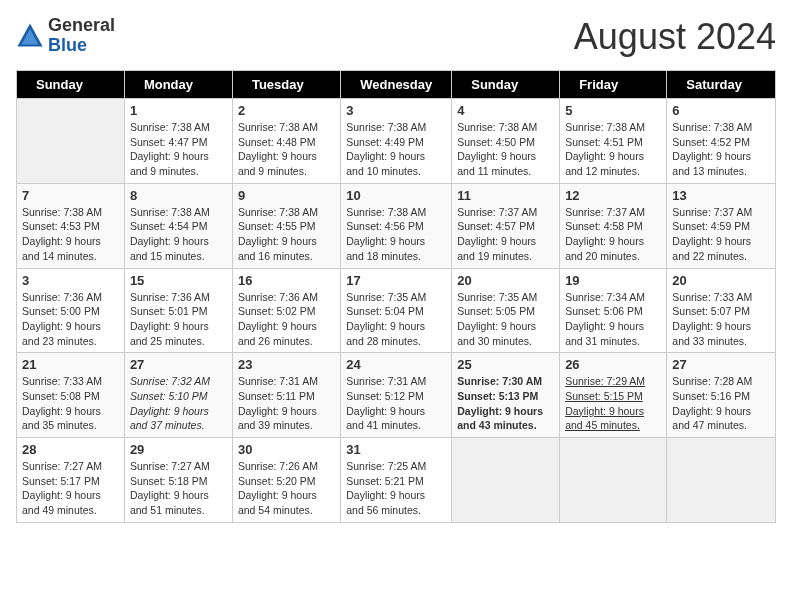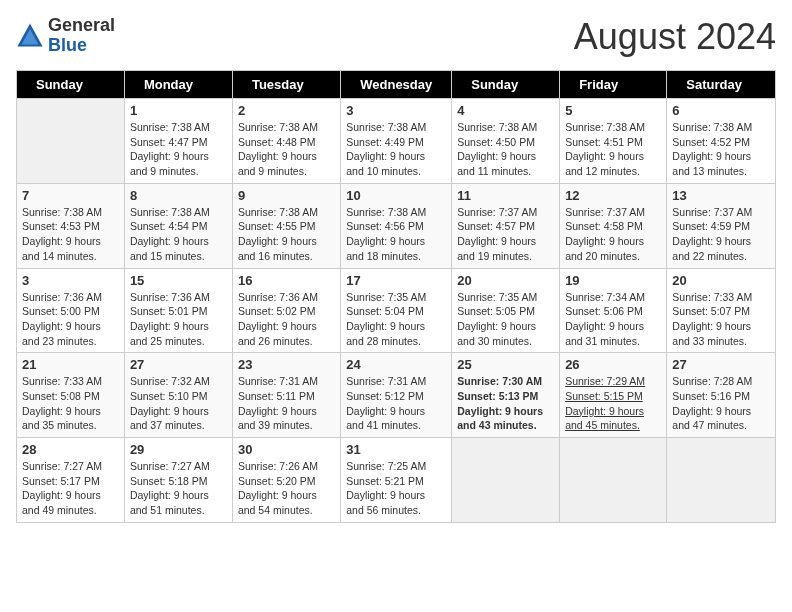--- a/index.html
+++ b/index.html
@@ -276,21 +276,21 @@
       <tr>
         <td>
           <span class="day-number">21</span>
           <div class="day-info" style="white-space: pre-line;">Sunrise: 7:33 AM
 Sunset: 5:08 PM
 Daylight: 9 hours
 and 35 minutes.</div>
         </td>
         <td>
           <span class="day-number">27</span>
-          <div class="day-info" style="white-space: pre-line;">Sunrise: 7:32 AM
+          <div class="day-info" style="white-space: pre-line; font-style: italic;">Sunrise: 7:32 AM
 Sunset: 5:10 PM
 Daylight: 9 hours
 and 37 minutes.</div>
         </td>
         <td>
           <span class="day-number">23</span>
           <div class="day-info" style="white-space: pre-line;">Sunrise: 7:31 AM
 Sunset: 5:11 PM
 Daylight: 9 hours
 and 39 minutes.</div>

